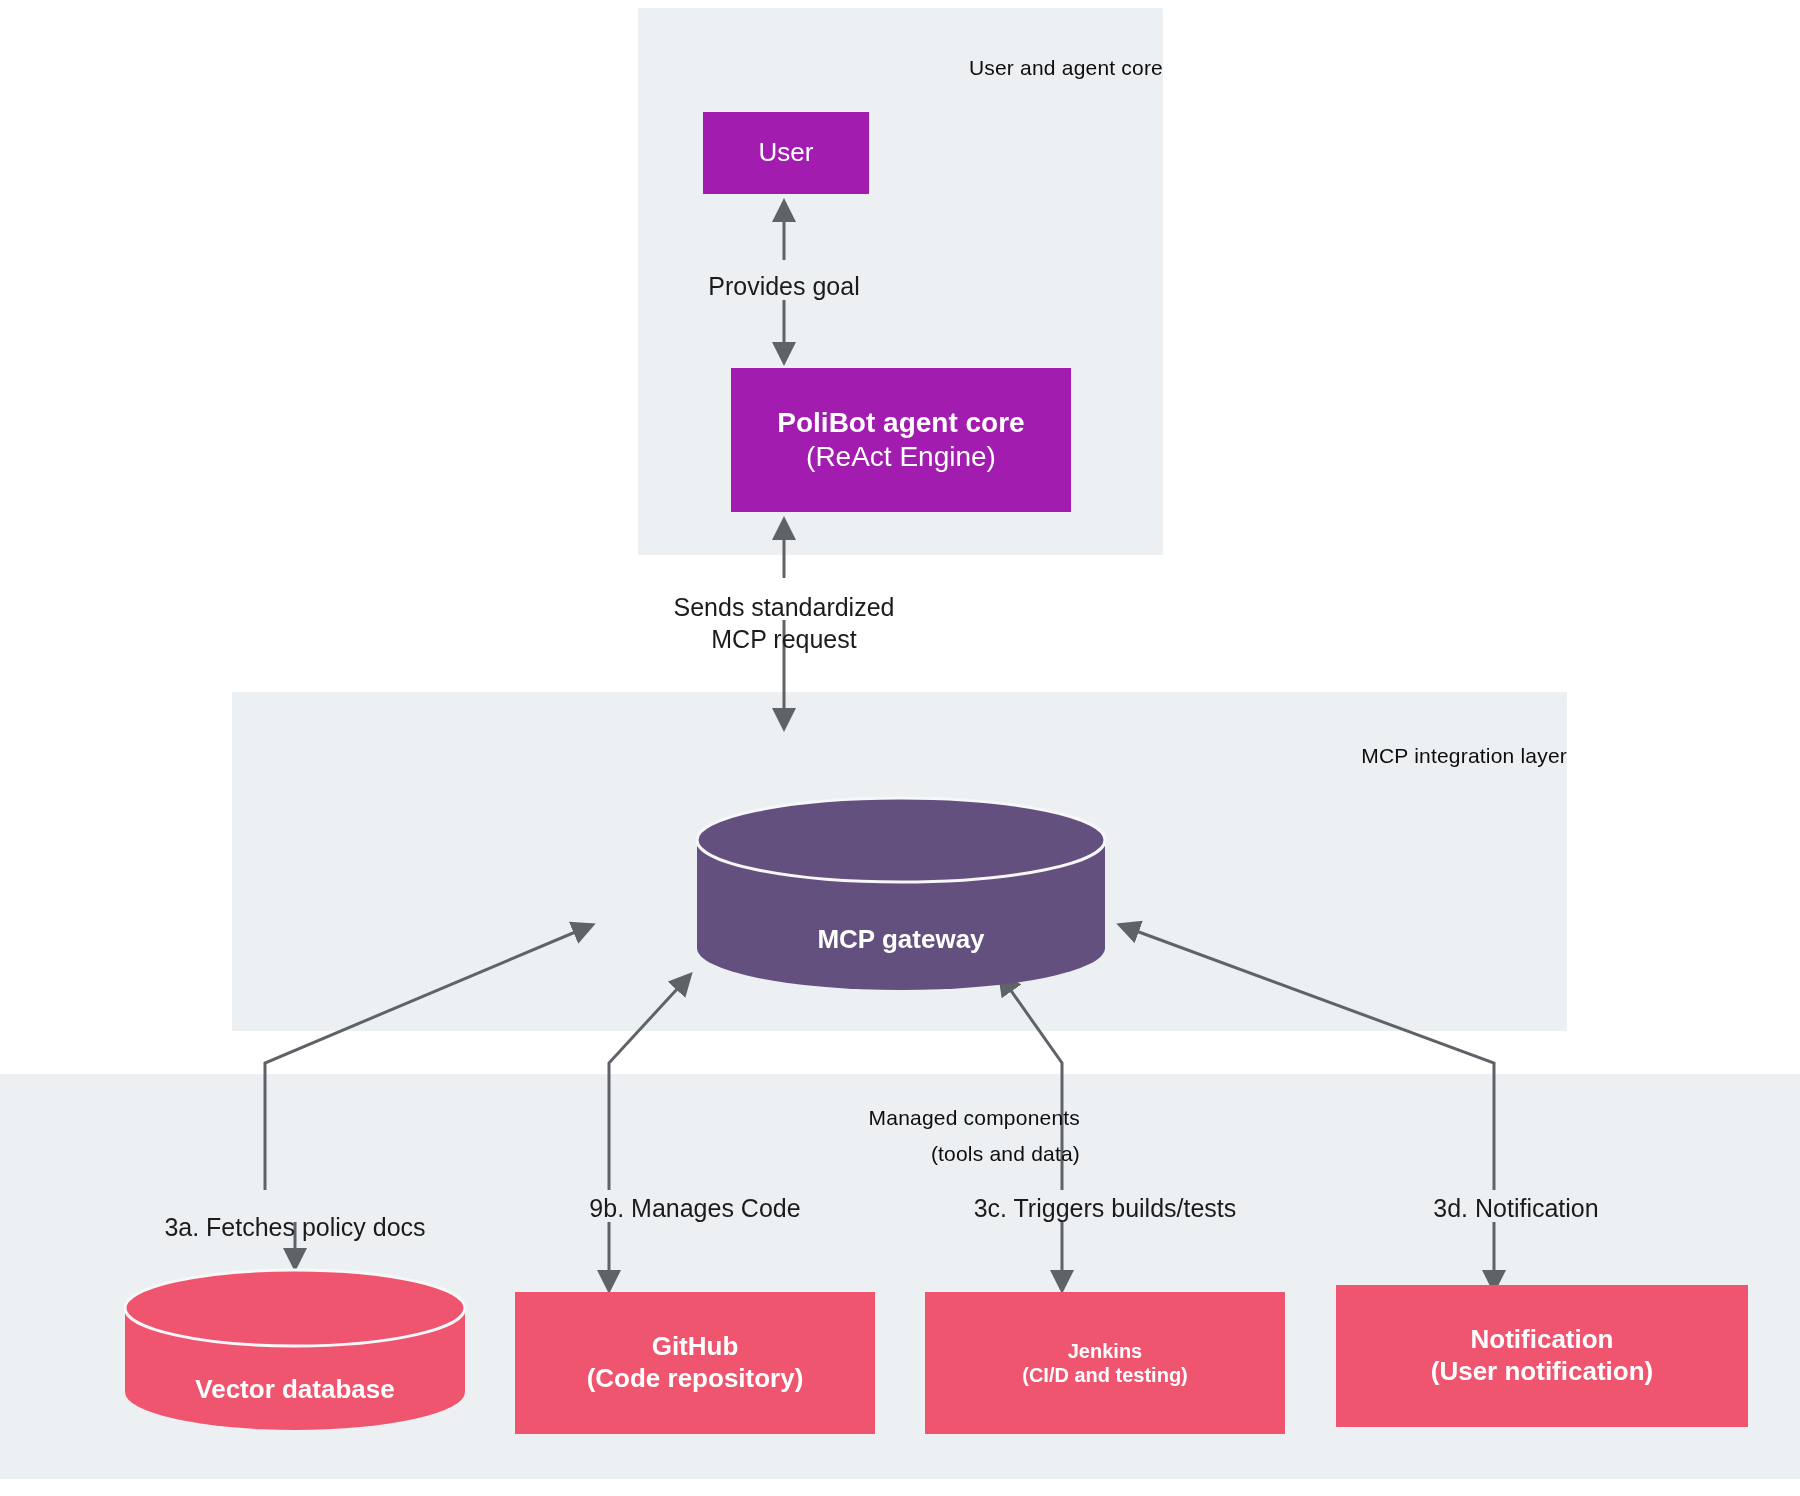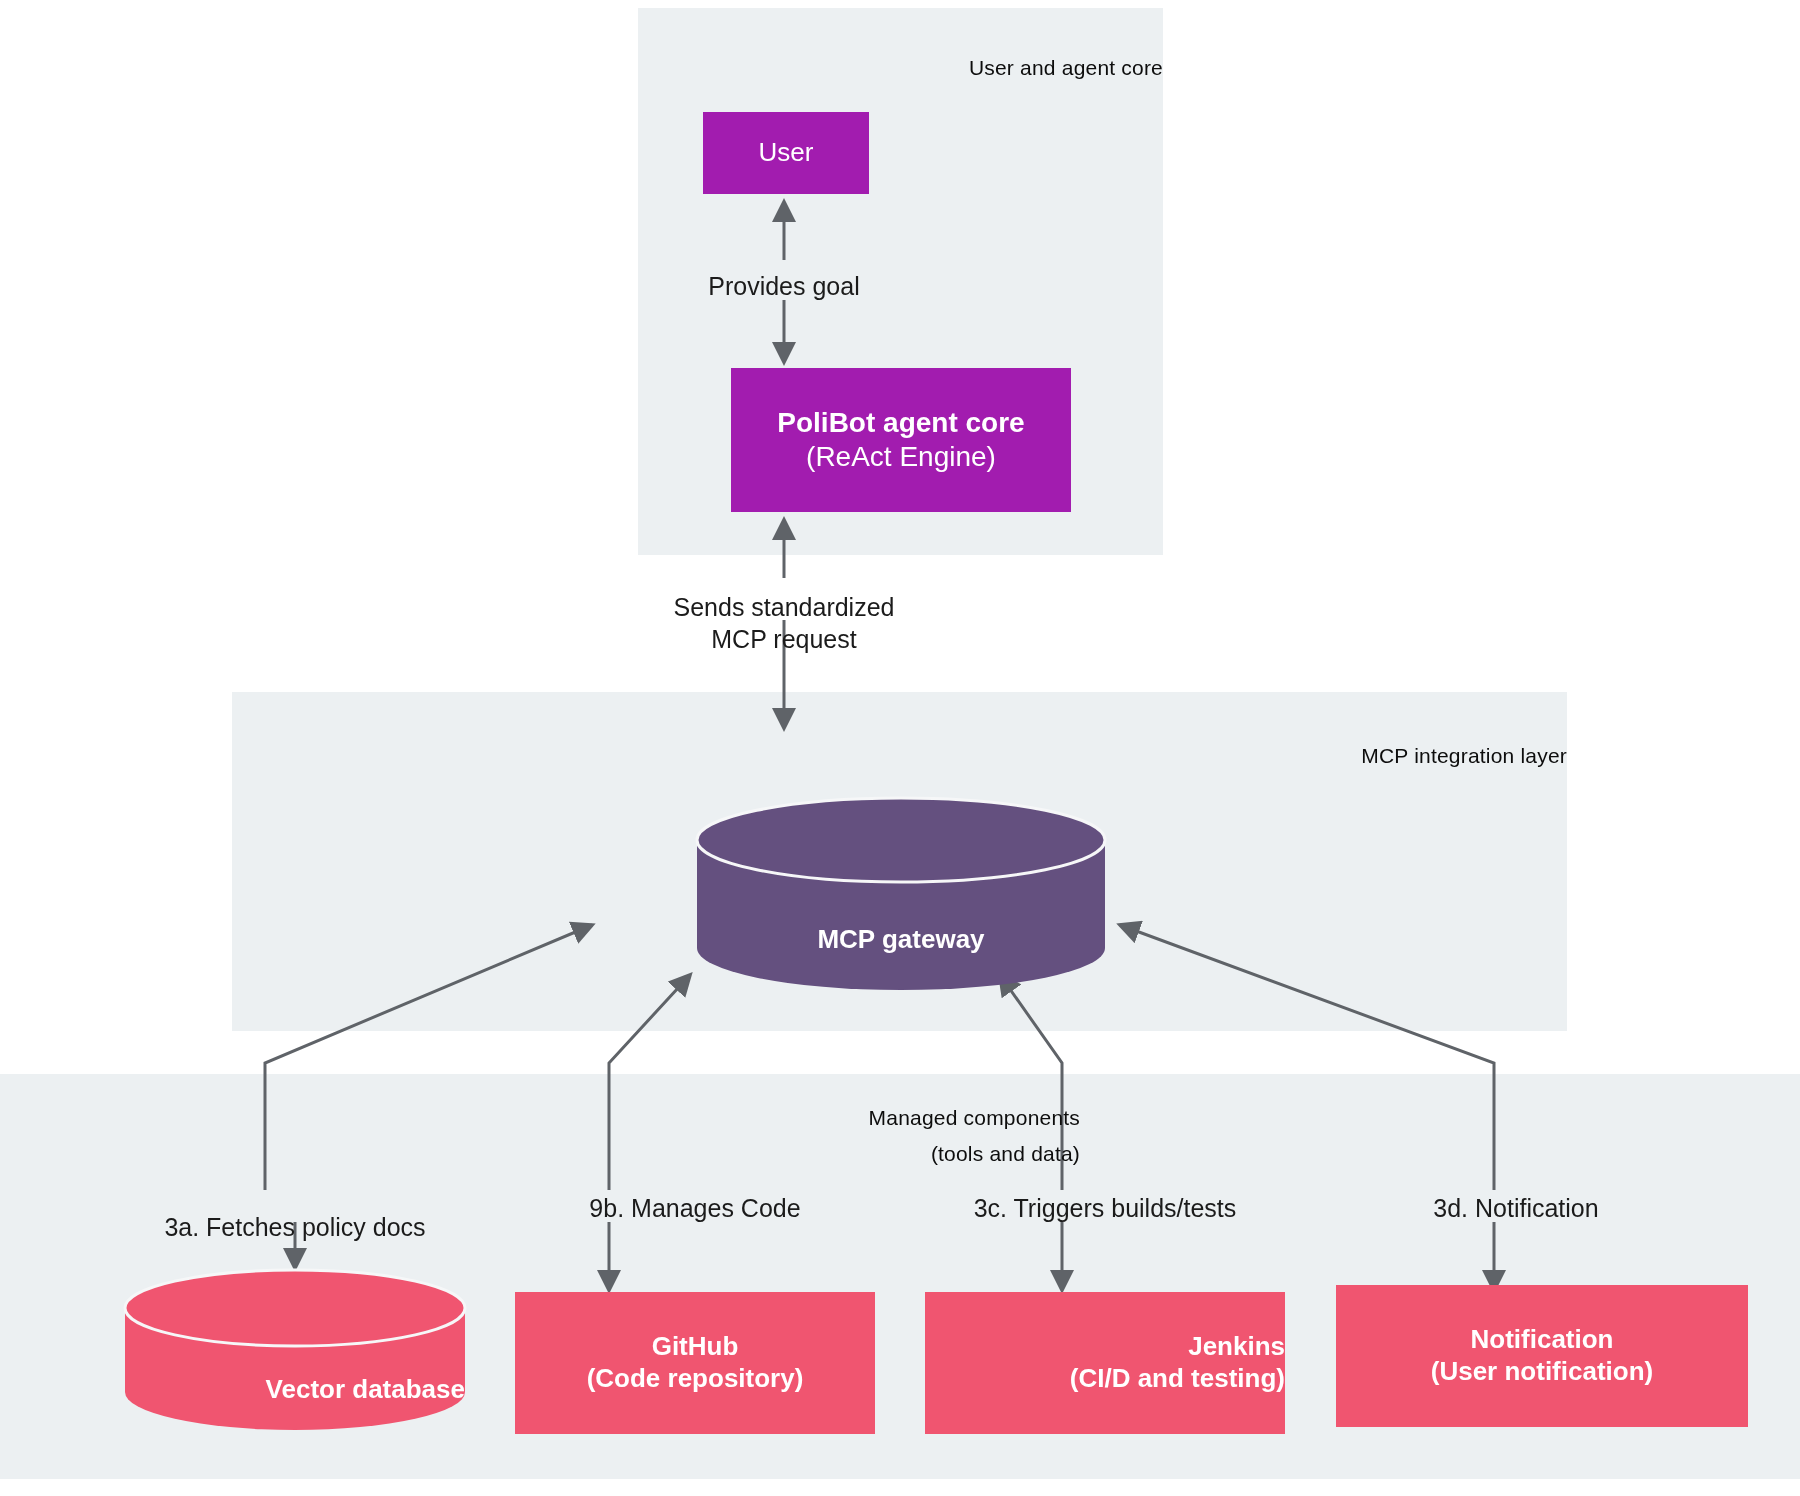--- a/index.html
+++ b/index.html
@@ -31,30 +31,30 @@
   .pink{background:#f05570;}
   .node-line1{font-weight:bold;}
   .node-line2{font-weight:normal;}
 
   #node-user{left:703px;top:112px;width:166px;height:82px;font-size:26px;}
   #node-user .node-line1{font-weight:normal;}
 
   #node-polibot{left:731px;top:368px;width:340px;height:144px;font-size:28px;}
 
   #node-github{left:515px;top:1292px;width:360px;height:142px;font-size:26px;}
-  #node-jenkins{left:925px;top:1292px;width:360px;height:142px;font-size:26px;align-items:flex-end;}
+  #node-jenkins{left:925px;top:1292px;width:360px;height:142px;font-size:20px;}
   #node-notification{left:1336px;top:1285px;width:412px;height:142px;font-size:26px;}
   #node-github .node-line2,#node-jenkins .node-line2,#node-notification .node-line2{font-weight:bold;}
 
   .cyl-label{
     position:absolute;color:#ffffff;text-align:center;font-weight:bold;
     font-size:26px;pointer-events:none;
   }
   #label-mcp-gateway{left:697px;top:906px;width:408px;margin-top:18px;}
-  #label-vector-db{left:125px;top:1374px;width:340px;text-align:right;}
+  #label-vector-db{left:125px;top:1374px;width:340px;}
 
   .edge-label{
     position:absolute;text-align:center;font-size:25px;line-height:32px;
     color:#1b1b1b;white-space:pre-line;
   }
   #label-provides-goal{left:634px;top:270px;width:300px;}
   #label-mcp-request{left:634px;top:591px;width:300px;}
 
   .step-label{position:absolute;text-align:center;font-size:25px;color:#1b1b1b;}
   #label-step-3a{left:95px;top:1204px;width:400px;margin-top:9px;}

